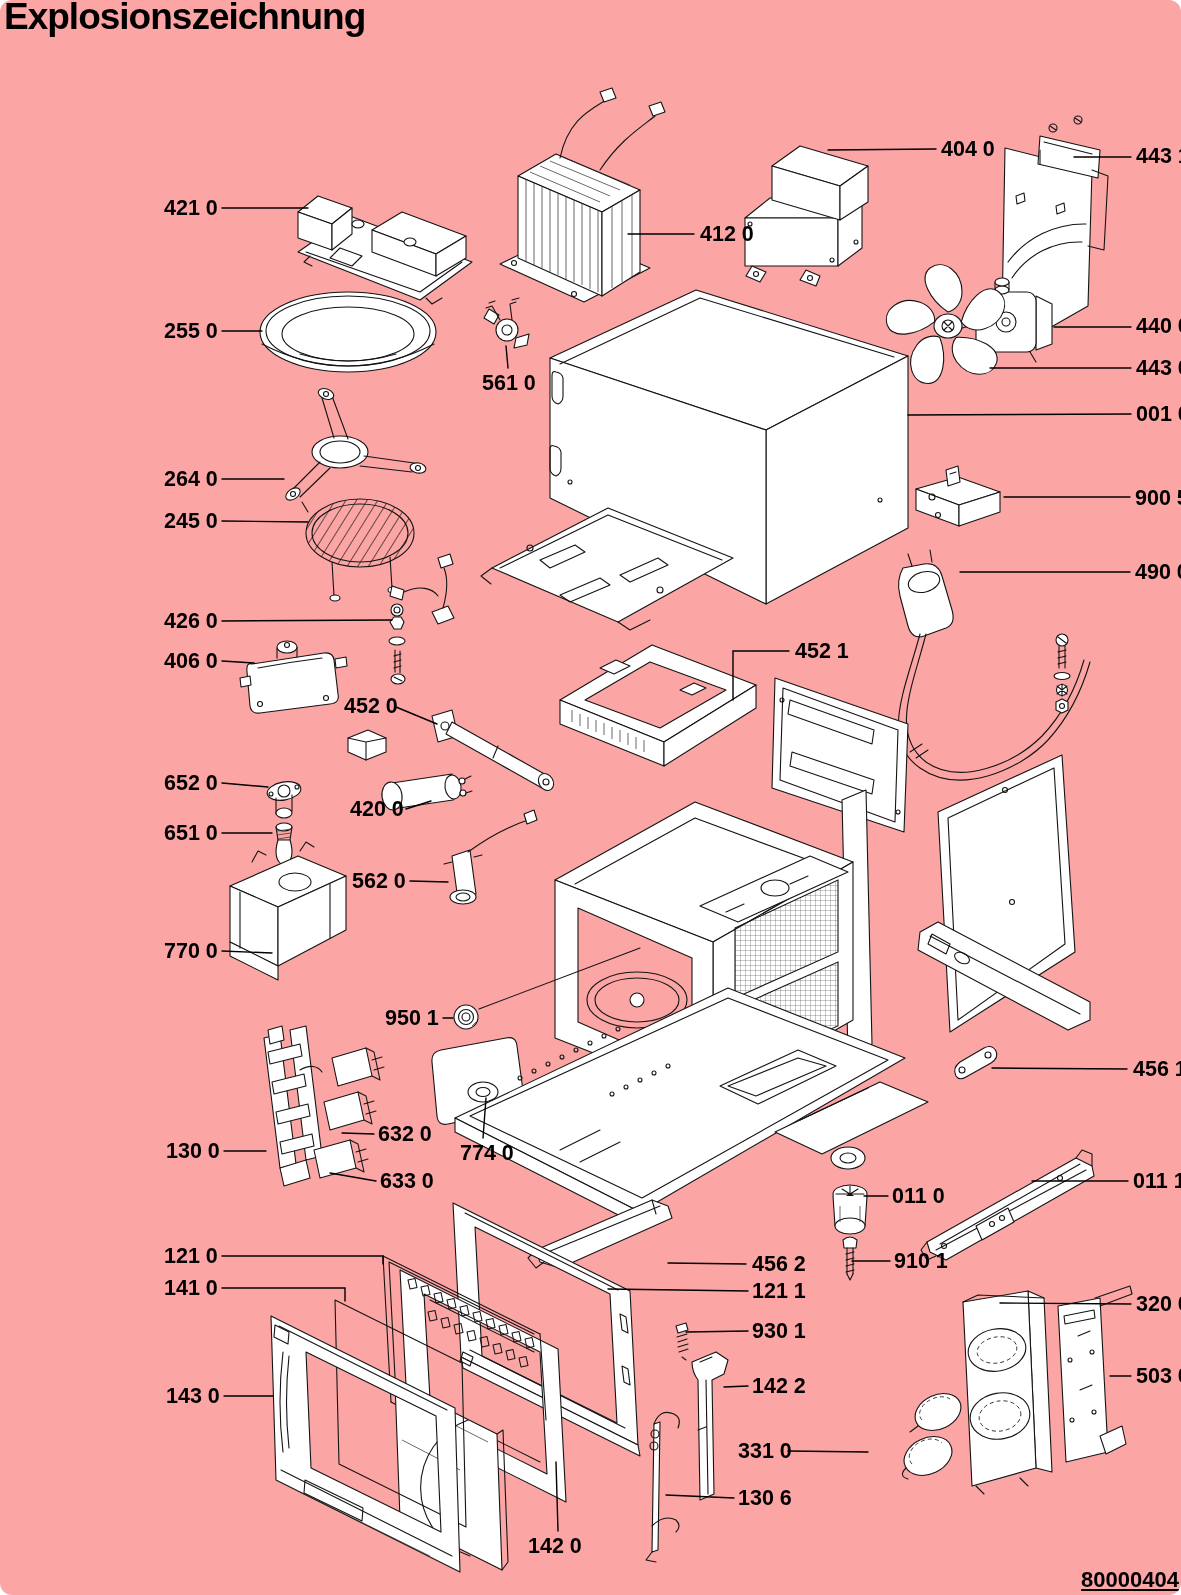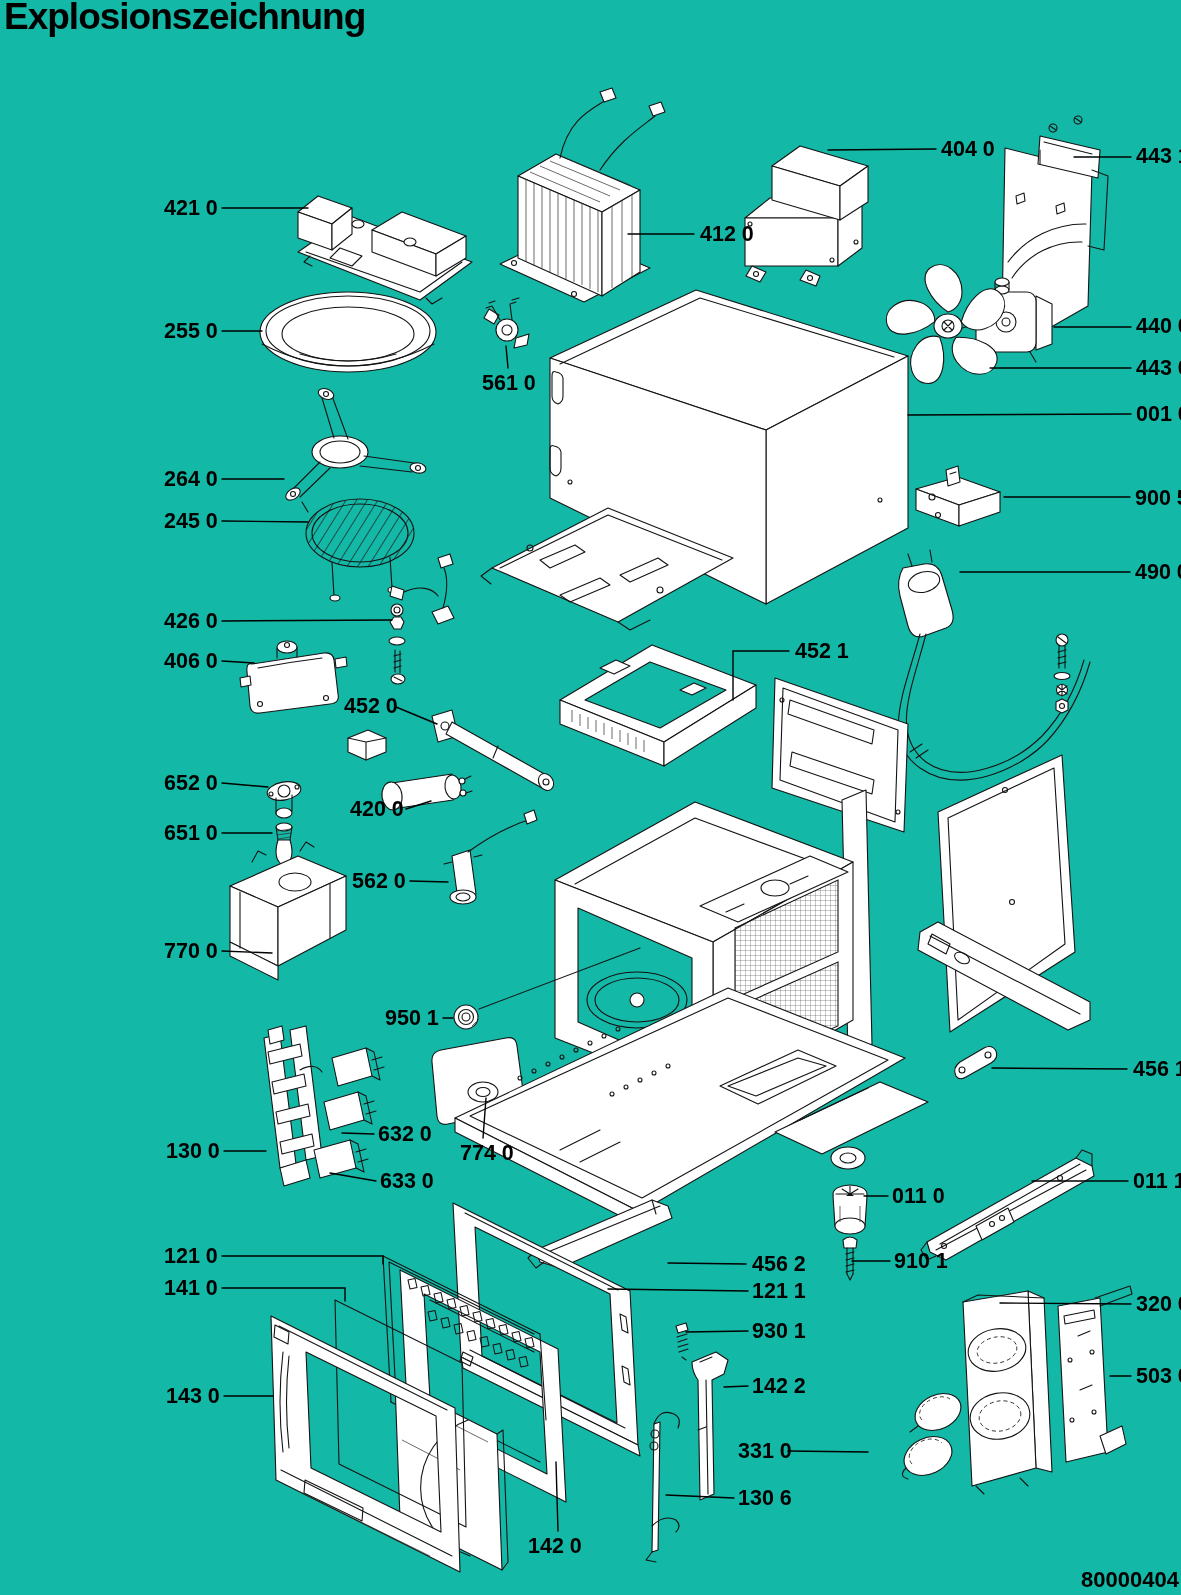--- a/index.html
+++ b/index.html
@@ -1,20 +1,20 @@
 <!DOCTYPE html>
 <html><head>
 <meta charset="utf-8">
 <style>
   html,body{margin:0;padding:0;background:#fff;}
-  .page{position:relative;width:1181px;height:1595px;background:#14b8a6;overflow:hidden;
-        font-family:"Liberation Sans",sans-serif;color:#000;}
+  .page{position:relative;width:1181px;height:1595px;background:#fca5a5;overflow:hidden;
+        font-family:"Liberation Sans",sans-serif;color:#000;border-radius:12px;}
   .title{position:absolute;top:-4px;left:4px;font-size:37px;font-weight:bold;
          letter-spacing:-1px;white-space:nowrap;}
-  .doc-code{position:absolute;right:2px;bottom:2px;font-size:22px;font-weight:bold;}
+  .doc-code{position:absolute;right:2px;bottom:2px;font-size:22px;font-weight:bold;text-decoration:underline;}
   svg{position:absolute;left:0;top:0;}
   .ln{fill:none;stroke:#141414;stroke-width:1.1;stroke-linejoin:round;stroke-linecap:round;}
   .fw{fill:#fff;stroke:#141414;stroke-width:1.1;stroke-linejoin:round;}
   .fwe{fill:#fff;fill-rule:evenodd;stroke:#141414;stroke-width:1.1;stroke-linejoin:round;}
   .thin{fill:none;stroke:#2a2a2a;stroke-width:0.7;}
   .dash{fill:none;stroke:#2a2a2a;stroke-width:0.9;stroke-dasharray:4 3;}
   .leader{fill:none;stroke:#000;stroke-width:1.4;stroke-linecap:round;}
   .part-label{font-family:"Liberation Sans",sans-serif;font-size:21.5px;font-weight:bold;fill:#000;}
 </style>
 </head>

